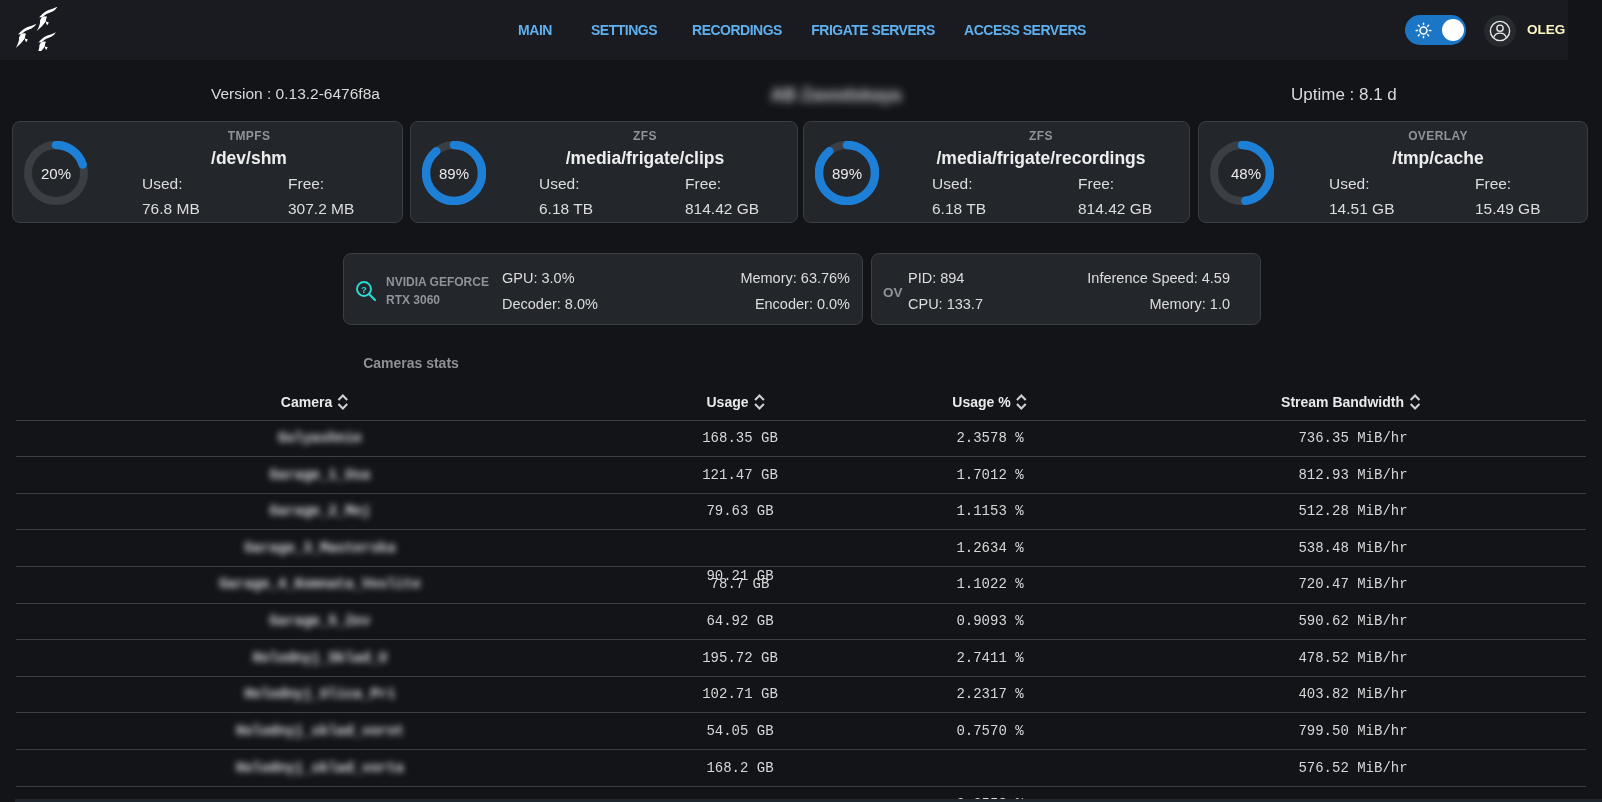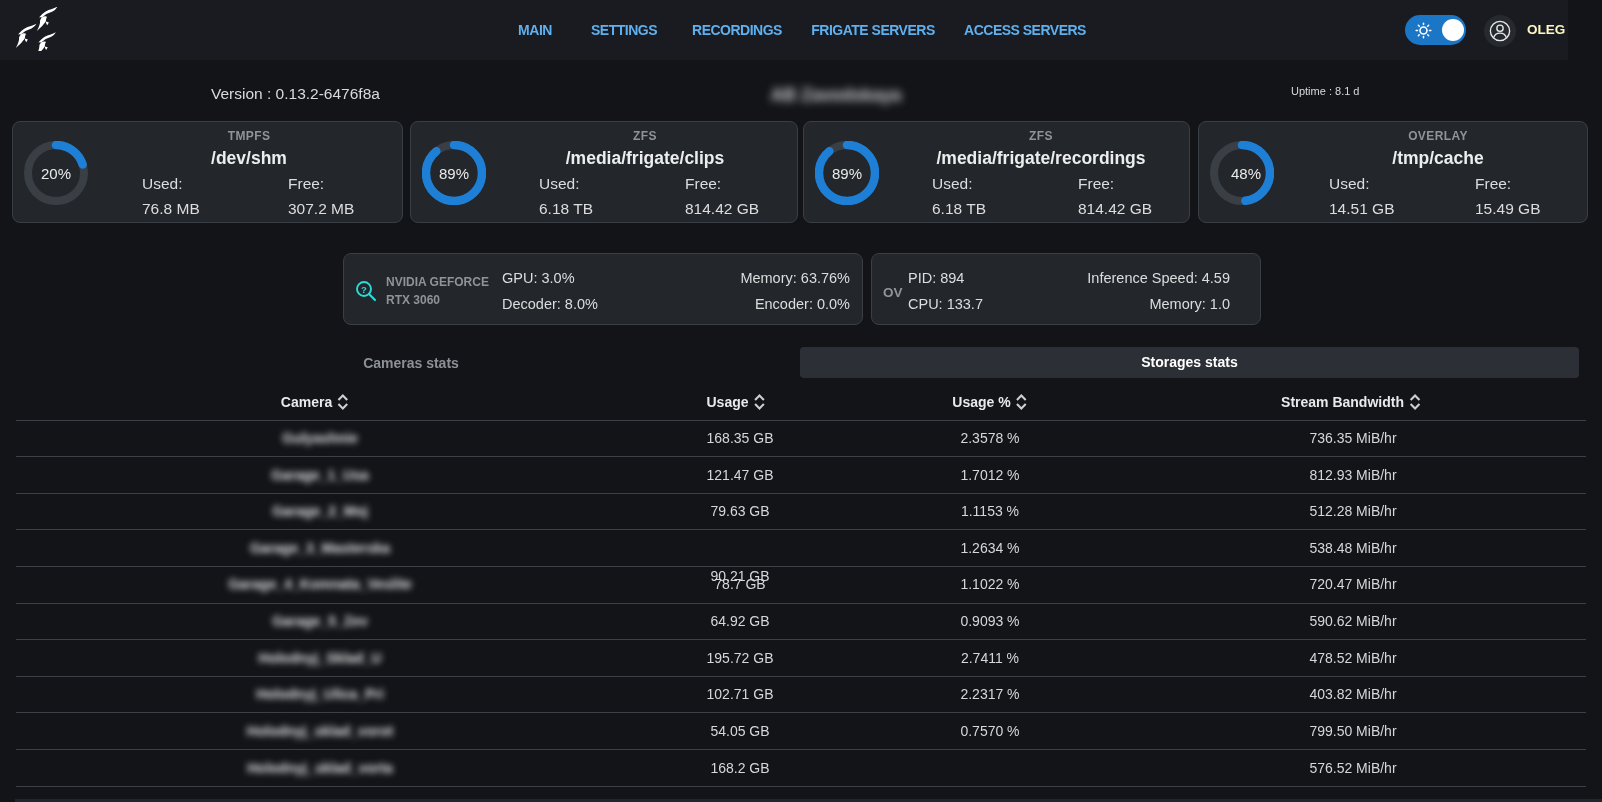--- a/index.html
+++ b/index.html
@@ -22,21 +22,21 @@
   
   .gtext { position:absolute; color:#dcddde; font-size:14.5px; white-space:nowrap; }
   .gright { text-align:right; }
   
   #tabL { position:absolute; color:#8d9196; font-weight:bold; font-size:14px; transform:translateX(-50%); }
   #tabR { position:absolute; background:#2c3036; border-radius:4px; color:#ffffff; font-weight:bold;
     font-size:14px; text-align:center; }
   
   .hcell { position:absolute; transform:translateX(-50%); color:#e9eaeb; font-weight:bold; font-size:14px; white-space:nowrap; display:flex; align-items:center; gap:5px; }
   .hline { position:absolute; left:16px; width:1570px; height:1px; background:#3c4046; }
-  .rcell { position:absolute; transform:translateX(-50%); color:#d6d7d8; font-size:14px; white-space:nowrap; }
+  .rcell { position:absolute; transform:translateX(-50%); color:#d6d7d8; font-size:14px; white-space:nowrap;font-family:Liberation Mono, monospace; }
   .cam { font-weight:bold; color:#dfe0e1; filter:blur(3px); font-size:14px; }
 </style>
 </head>
 <body>
 <div id="page">
   <div id="nav">
     <svg id="logo" class="abs" style="left:15px; top:7px;" width="44" height="44" viewBox="0 0 44 44" fill="#ffffff">
       <defs>
       <g id="bird">
         <path d="M3,10.5 Q9,3.3 16,2.1 Q18.5,1 21.5,-0.3 Q19.8,2.8 16.5,4.4 Q10,6.3 5.8,10.4 Q4,9.9 3,10.5 Z"></path>
@@ -73,21 +73,21 @@
     <svg class="abs" style="left:1489px; top:20px;" width="22" height="22" viewBox="0 0 16 16" fill="none" stroke="#e8e8e8" stroke-width="1">
       <circle cx="8" cy="8" r="7"></circle>
       <circle cx="8" cy="6" r="2.3"></circle>
       <path d="M3.3 13 C4 10.5 6 9.5 8 9.5 C10 9.5 12 10.5 12.7 13"></path>
     </svg>
     <span class="abs" style="left:1527px; top:22px; color:#fef9c3; font-weight:bold; font-size:13.5px;">OLEG</span>
   </div>
 
   <span class="abs" style="left:211px; top:85px; color:#d9dadb; font-size:15.5px;">Version : 0.13.2-6476f8a</span>
   <span class="abs cx" style="left:836px; top:85px; color:#cfd0d2; font-size:17.5px; font-weight:bold; filter:blur(4px); white-space:nowrap;">AB Zavodskaya</span>
-  <span class="abs" style="left:1291px; top:85px; color:#d9dadb; font-size:11px;">Uptime : 8.1 d</span>
+  <span class="abs" style="left:1291px; top:85px; color:#d9dadb; font-size:17px;">Uptime : 8.1 d</span>
 
   <div class="card" id="card1" style="left:12px;  top:121px; width:391px; height:102px;">
     <svg class="abs donut" style="left:11px; top:19px;" width="64" height="64" viewBox="0 0 64 64">
       <circle cx="32" cy="32" r="28" fill="none" stroke="#3a3f45" stroke-width="8"></circle>
       <circle cx="32" cy="32" r="28" fill="none" stroke="#1e7fd6" stroke-width="8.5" stroke-linecap="round" stroke-dasharray="35.19 140.75" transform="rotate(-90 32 32)"></circle>
     </svg>
     <div class="pct" style="left:11px; top:43px; width:64px;">20%</div>
     <span class="ctitle" style="left:236px; top:7px;text-align:right;">TMPFS</span>
     <span class="cpath" style="left:236px; top:26px;">/dev/shm</span>
     <span class="clabel" style="left:129px; top:53px;">Used:</span>
@@ -149,21 +149,20 @@
   </div>
   <div class="card" id="ocard" style="left:871px; top:253px; width:390px; height:72px;">
     <span class="abs" style="left:11px; top:31px; color:#8f949a; font-weight:bold; font-size:13.5px;">OV</span>
     <span class="gtext" style="left:36px; top:16px;">PID: 894</span>
     <span class="gtext" style="left:36px; top:42px;">CPU: 133.7</span>
     <span class="gtext gright" style="right:30px; top:16px;">Inference Speed: 4.59</span>
     <span class="gtext gright" style="right:30px; top:42px;">Memory: 1.0</span>
   </div>
 
   <span id="tabL" style="left:411px; top:355px;">Cameras stats</span>
-  <div id="tabR" style="left:800px; top:347px; width:779px; height:31px; line-height:31px;">Storages stats</div>
 
   <div id="thead">
     <div class="hcell" style="left:315px; top:393px;">Camera <svg width="12" height="18" viewBox="0 0 12 18" fill="none" stroke="#cdd0d3" stroke-width="2.1">
           <path d="M1.6 7 L6 2.6 L10.4 7"></path>
           <path d="M1.6 11 L6 15.4 L10.4 11"></path>
         </svg></div>
     <div class="hcell" style="left:736px; top:393px;">Usage <svg width="12" height="18" viewBox="0 0 12 18" fill="none" stroke="#cdd0d3" stroke-width="2.1">
           <path d="M1.6 7 L6 2.6 L10.4 7"></path>
           <path d="M1.6 11 L6 15.4 L10.4 11"></path>
         </svg></div>

